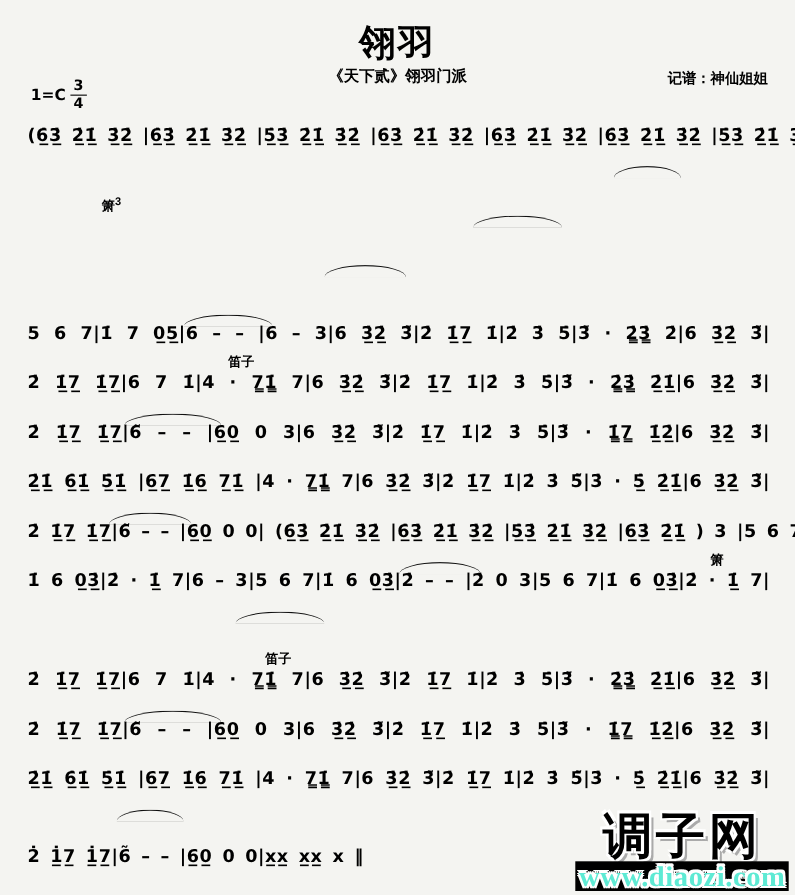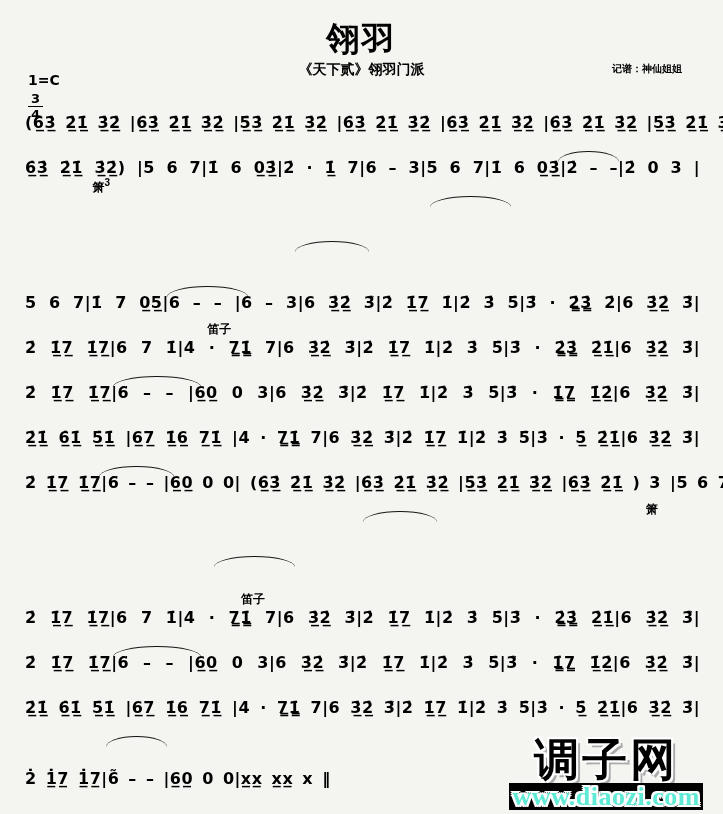--- a/index.html
+++ b/index.html
@@ -8,26 +8,25 @@
     background:#f4f4f1;color:#000;
     font-family:"Liberation Sans", sans-serif;
   }
   .header{position:relative;width:100%;}
   .title{
     text-align:center;font-size:33px;font-weight:bold;letter-spacing:2px;
     padding-top:20px;line-height:1.15;
   }
   .subtitle-row{position:relative;height:26px;margin-top:3px;}
   .subtitle{text-align:center;font-size:14px;font-weight:bold;}
-  .credit{position:absolute;right:41px;top:1px;font-size:10px;font-weight:bold;}
+  .credit{position:absolute;right:25px;top:1px;font-size:13px;font-weight:bold;}
   .keysig{
     position:absolute;left:28px;top:72px;font-size:14px;font-weight:bold;
-    display:flex;align-items:flex-start;gap:4px;
+    display:flex;align-items:center;gap:4px;
     font-family:"DejaVu Sans", sans-serif;
-    flex-direction:column;
   }
   .frac{display:inline-flex;flex-direction:column;align-items:center;line-height:1;font-size:13px;}
   .frac .num{border-bottom:1.6px solid #000;padding:0 3px 1px;}
   .frac .den{padding-top:1px;}
 
   #score{position:absolute;top:100px;left:0;width:723px;padding:0 23px 0 25px;box-sizing:border-box;}
   .music-line{position:relative;height:45px;box-sizing:border-box;padding-top:13px;}
   .notation{
     display:block;
     font-family:"DejaVu Sans", sans-serif;
@@ -42,21 +41,21 @@
     border-radius:50% 50% 0 0 / 100% 100% 0 0;
   }
   .anno{
     position:absolute;font-size:12px;font-weight:bold;line-height:1;
     font-family:"Liberation Sans", sans-serif;
   }
   .anno.above{top:-2px;}
   .anno.below{bottom:-3px;}
   .anno sup{font-size:10px;}
 
-  .watermark{position:absolute;right:20px;bottom:4px;text-align:center;z-index:5;}
+  .watermark{position:absolute;right:6px;bottom:4px;text-align:center;z-index:5;}
   .wm-name{
     font-size:45px;font-weight:bold;letter-spacing:3px;color:#000;line-height:1.0;
     text-shadow:2px 2px 0 #fff,-2px -2px 0 #fff,2px -2px 0 #fff,-2px 2px 0 #fff,4px 4px 0 #aaa;
   }
   .wm-url{
     display:inline-block;margin-top:1px;
     font-size:26px;font-weight:bold;color:#5eead4;background:#000;line-height:1.05;
     padding:0 3px;letter-spacing:0.5px;
     font-family:Liberation Serif, serif;
     text-shadow:2px 0 #fff,-2px 0 #fff,0 2px #fff,0 -2px #fff,2px 2px #fff,-2px -2px #fff,2px -2px #fff,-2px 2px #fff;
@@ -78,21 +77,20 @@
       <span class="den">4</span>
     </span>
   </div>
 </div>
 
 <div id="score">
     <div class="music-line">
     <span class="notation">(6̲̇3̲̇ 2̲̇1̲̇ 3̲̇2̲̇ |6̲̇3̲̇ 2̲̇1̲̇ 3̲̇2̲̇ |5̲̇3̲̇ 2̲̇1̲̇ 3̲̇2̲̇ |6̲̇3̲̇ 2̲̇1̲̇ 3̲̇2̲̇ |6̲̇3̲̇ 2̲̇1̲̇ 3̲̇2̲̇ |6̲̇3̲̇ 2̲̇1̲̇ 3̲̇2̲̇ |5̲̇3̲̇ 2̲̇1̲̇ 3̲̇2̲̇ |</span>
   </div>
     <div class="music-line">
-    <span class="notation">6̲̇3̲̇ 2̲̇1̲̇ 3̲̇2̲̇) |5 6 7|1̇ 6 0̲3̲̇|2̇ · 1̲̇ 7|6 – 3|5 6 7|1̇ 6 0̲3̲̇|2̇ – –|2̇ 0 3 |</span>
   <div class="slur" style="left: 79%; width: 9%;"></div>
       <span class="anno below" style="left: 10%; margin-top: 15px;">箫<sup>3</sup></span>
     </div>
     <div class="music-line">
   <div class="slur" style="left: 60%; width: 12%;"></div>
     </div>
     <div class="music-line">
   <div class="slur" style="left: 40%; width: 11%;"></div>
     </div>
     <div class="music-line">
@@ -108,20 +106,21 @@
   <div class="slur" style="left: 13%; width: 13%;"></div>
     </div>
     <div class="music-line">
     <span class="notation">2̲̇1̲̇ 6̲̇1̲̇ 5̲̇1̲̇ |6̲7̲ 1̲̇6̲ 7̲1̲̇ |4 · 7̳1̳̇ 7|6 3̲̇2̲̇ 3̇̃|2̇ 1̲̇7̲ 1̇|2̇ 3̇ 5̇̃|3̇ · 5̲̇ 2̲̇1̲̇|6 3̲̇2̲̇ 3̇̃|</span>
   </div>
     <div class="music-line">
     <span class="notation">2̇ 1̲̇7̲ 1̲̇7̲|6̃ – – |6̲0̲ 0 0| (6̲̇3̲̇ 2̲̇1̲̇ 3̲̇2̲̇ |6̲̇3̲̇ 2̲̇1̲̇ 3̲̇2̲̇ |5̲̇3̲̇ 2̲̇1̲̇ 3̲̇2̲̇ |6̲̇3̲̇ 2̲̇1̲̇ ) 3 |5 6 7|</span>
   <div class="slur" style="left: 11%; width: 11%;"></div>
     </div>
     <div class="music-line">
+    <span class="notation">1̇ 6 0̲3̲̇|2̇ · 1̲̇ 7|6 – 3|5 6 7|1̇ 6 0̲3̲̇|2̇ – – |2̇ 0 3|5 6 7|1̇ 6 0̲3̲̇|2̇ · 1̲̇ 7|</span>
   <div class="slur" style="left: 50%; width: 11%;"></div>
       <span class="anno above" style="left: 92%;">箫</span>
     </div>
     <div class="music-line">
   <div class="slur" style="left: 28%; width: 12%;"></div>
     </div>
     <div class="music-line">
     <span class="notation">2̇ 1̲̇7̲ 1̲̇7̲|6 7 1̇|4 · 7̳1̳̇ 7|6 3̲̇2̲̇ 3̇̃|2̇ 1̲̇7̲ 1̇|2̇ 3̇ 5̇|3̇̃ · 2̳̇3̳̇ 2̲̇1̲̇|6 3̲̇2̲̇ 3̇̃|</span>
   <span class="anno above" style="left: 32%;">笛子</span>
     </div>

